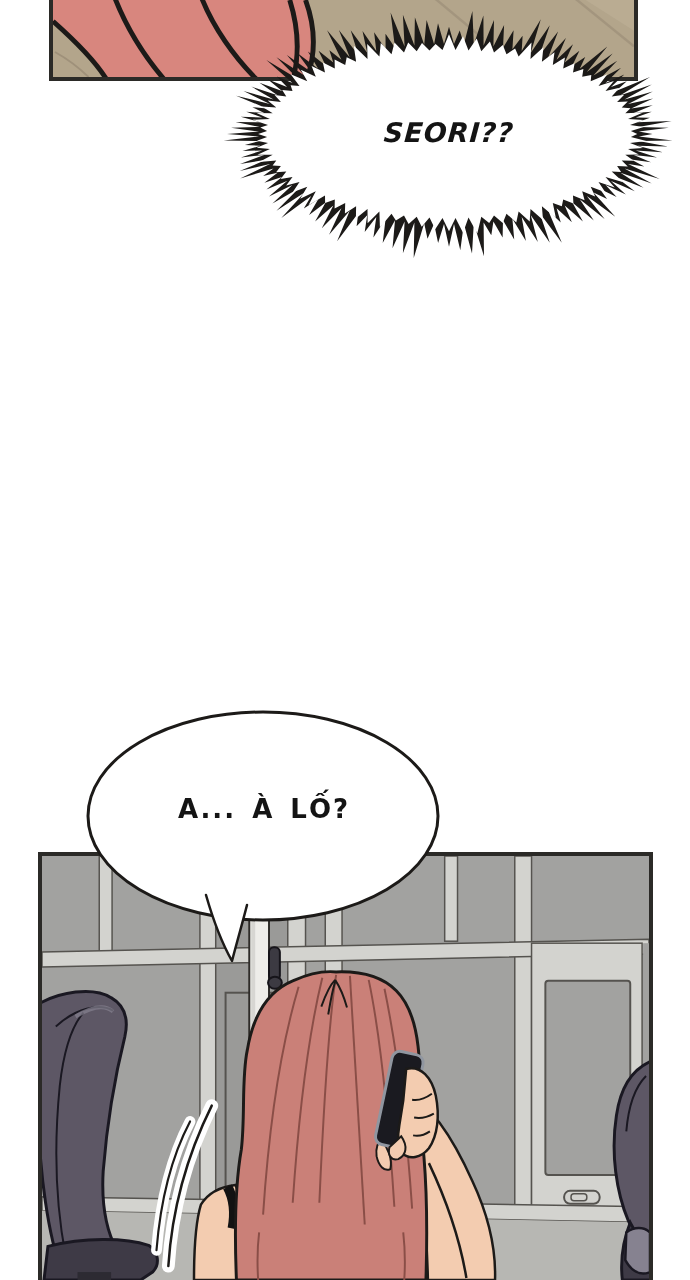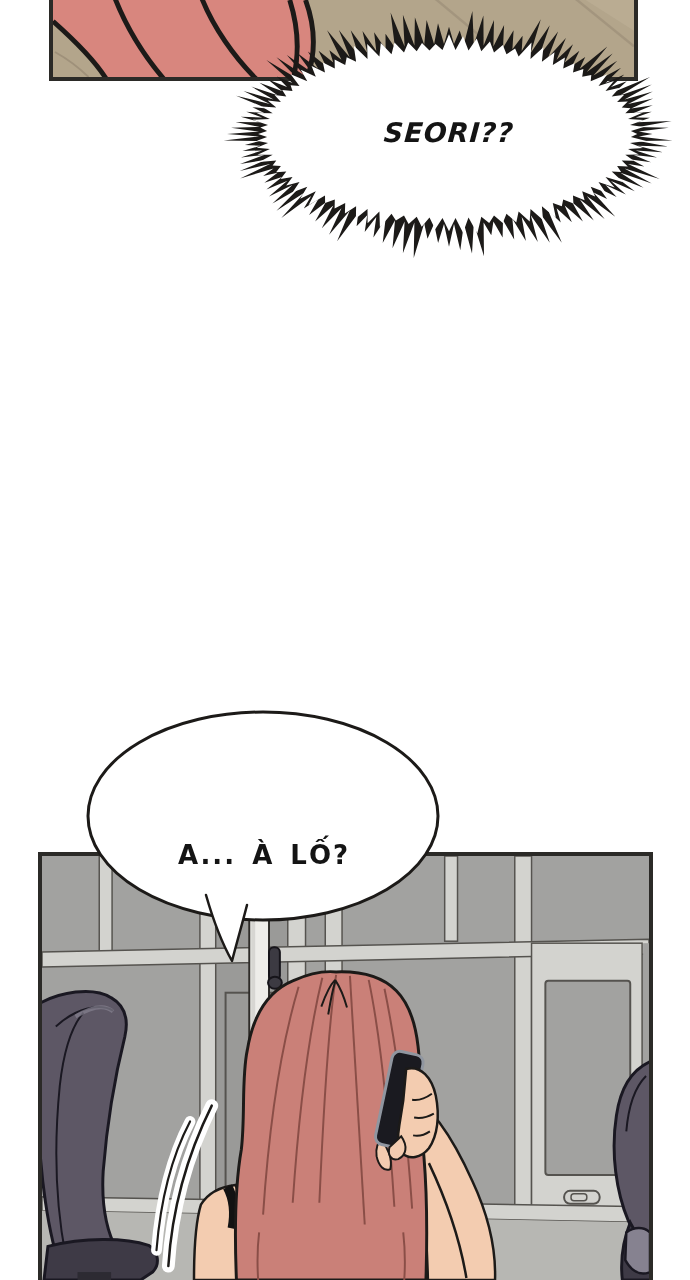--- a/index.html
+++ b/index.html
@@ -11,21 +11,21 @@
   #panel-top svg{display:block;}
   
   #panel-office{left:38px;top:852px;width:607px;height:428px;border:4px solid var(--panel_border);border-bottom:none;}
   #panel-office svg{display:block;}
   
   #shout-bubble{left:205px;top:0;width:485px;height:285px;}
   #shout-text{left:259px;top:117px;width:380px;text-align:center;
       font-size:27px;font-weight:bold;font-style:italic;letter-spacing:1px;
       color:var(--text_ink);transform:skewX(-4deg);}
   #speech-bubble{left:60px;top:695px;width:420px;height:290px;}
-  #speech-text{left:99px;top:840px;width:330px;text-align:center;
+  #speech-text{left:99px;top:794px;width:330px;text-align:center;
       font-size:26px;font-weight:bold;letter-spacing:2px;word-spacing:5px;
       color:var(--text_ink);}
   svg *{vector-effect:none;}
 </style>
 </head>
 <body>
 
 <div id="page">
 
   <div id="panel-top" class="abs">

